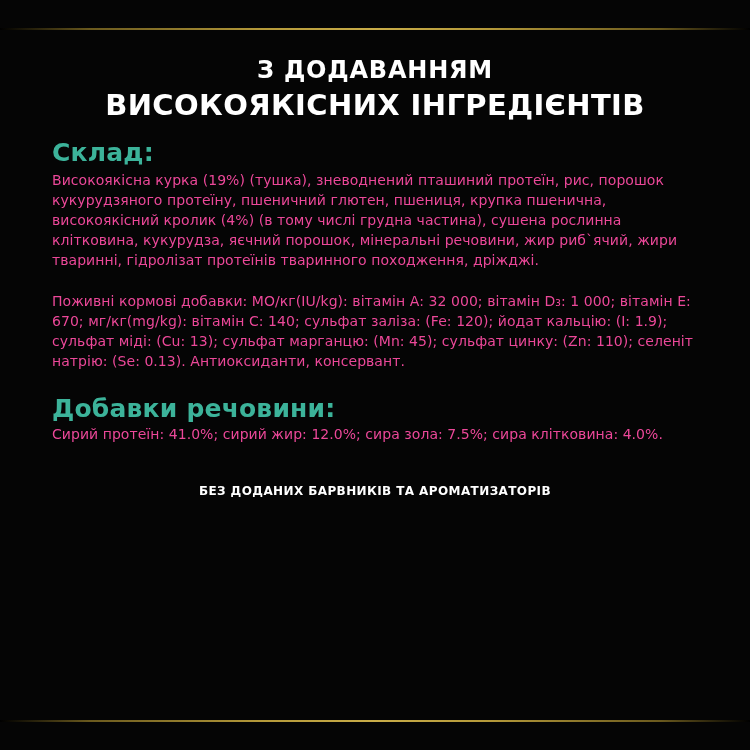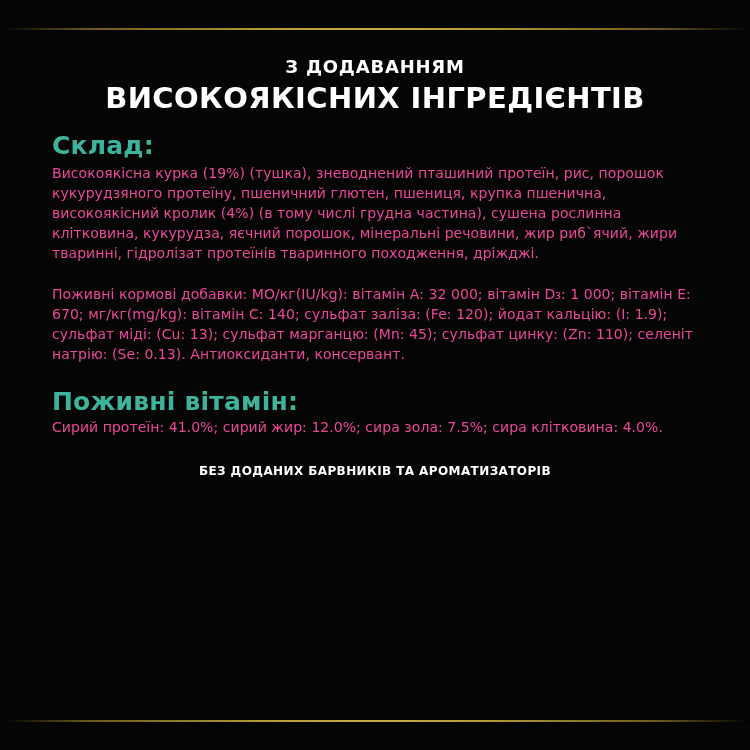--- a/index.html
+++ b/index.html
@@ -38,21 +38,21 @@
     position: absolute;
     top: 44px;
     left: 0;
     width: 750px;
     padding: 0 52px;
   }
   .head-small {
     text-align: center;
     color: #ffffff;
     font-weight: bold;
-    font-size: 18px;
+    font-size: 24px;
     letter-spacing: 0.8px;
     margin: 12px 0 4px 0;
   }
   .head-big {
     text-align: center;
     color: #ffffff;
     font-weight: bold;
     font-size: 29px;
     letter-spacing: 0.4px;
     margin: 0 0 16px 0;
@@ -68,21 +68,21 @@
     margin-bottom: 2px;
   }
   .body-text {
     color: #ec4899;
     font-size: 14px;
     line-height: 1.42;
     margin: 0 0 22px 0;
     letter-spacing: 0.05px;
   }
   .body-text.last {
-    margin-bottom: 26px;
+    margin-bottom: 39px;
   }
   .footer-line {
     text-align: center;
     color: #ffffff;
     font-weight: bold;
     font-size: 12px;
     letter-spacing: 0.4px;
     margin: 10px 0 0 0;
   }
 </style>
@@ -96,21 +96,21 @@
   <div class="content">
 
     <div class="head-small">З ДОДАВАННЯМ</div>
     <div class="head-big">ВИСОКОЯКІСНИХ ІНГРЕДІЄНТІВ</div>
 
     <h2 class="section-title">Склад:</h2>
     <p class="body-text">Високоякісна курка (19%) (тушка), зневоднений пташиний протеїн, рис, порошок кукурудзяного протеїну, пшеничний глютен, пшениця, крупка пшенична, високоякісний кролик (4%) (в тому числі грудна частина), сушена рослинна клітковина, кукурудза, яєчний порошок, мінеральні речовини, жир риб`ячий, жири тваринні, гідролізат протеїнів тваринного походження, дріжджі.</p>
 
     <p class="body-text">Поживні кормові добавки: МО/кг(IU/kg):  вітамін А: 32 000; вітамін D₃: 1 000; вітамін Е: 670; мг/кг(mg/kg): вітамін С: 140; сульфат заліза: (Fe: 120); йодат кальцію: (I: 1.9); сульфат міді: (Cu: 13); сульфат марганцю: (Mn: 45); сульфат цинку: (Zn: 110); селеніт натрію: (Se: 0.13). Антиоксиданти, консервант.</p>
 
-    <h2 class="section-title tight">Поживні вітамін:</h2>
+    <h2 class="section-title tight">Добавки речовини:</h2>
     <p class="body-text last">Сирий протеїн: 41.0%; сирий жир: 12.0%; сира зола: 7.5%; сира клітковина: 4.0%.</p>
 
     <div class="footer-line">БЕЗ ДОДАНИХ БАРВНИКІВ ТА АРОМАТИЗАТОРІВ</div>
 
   </div>
 
   <div class="bottom-rule"></div>
 
 </div>
 

